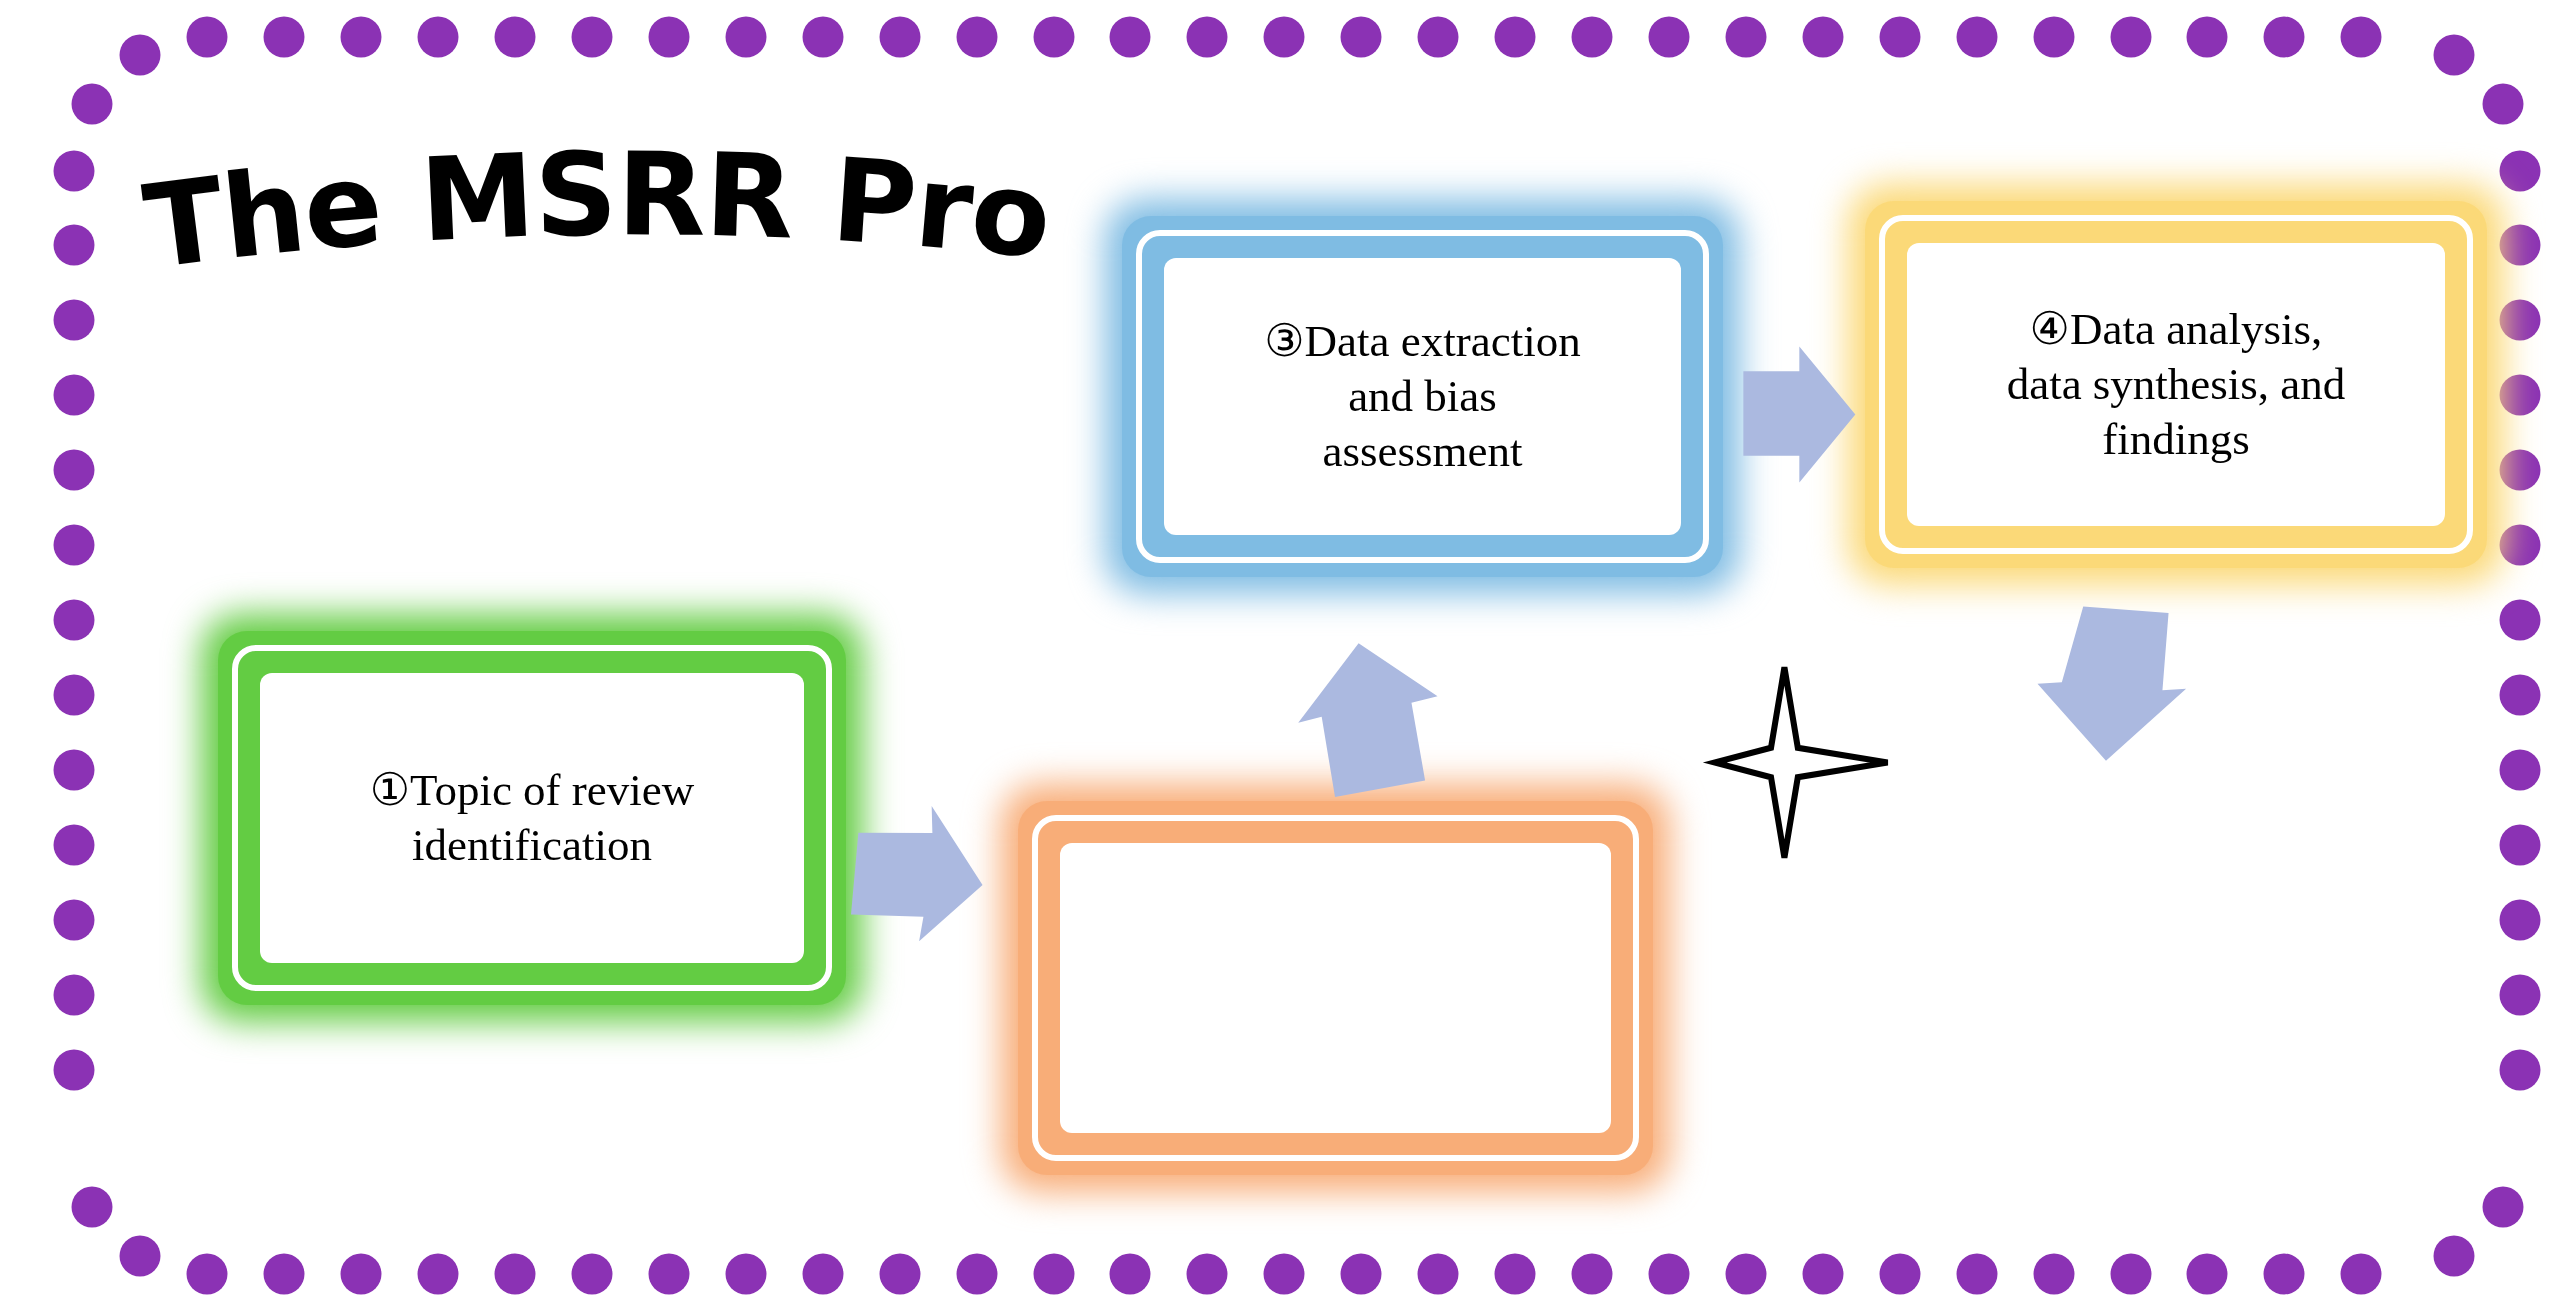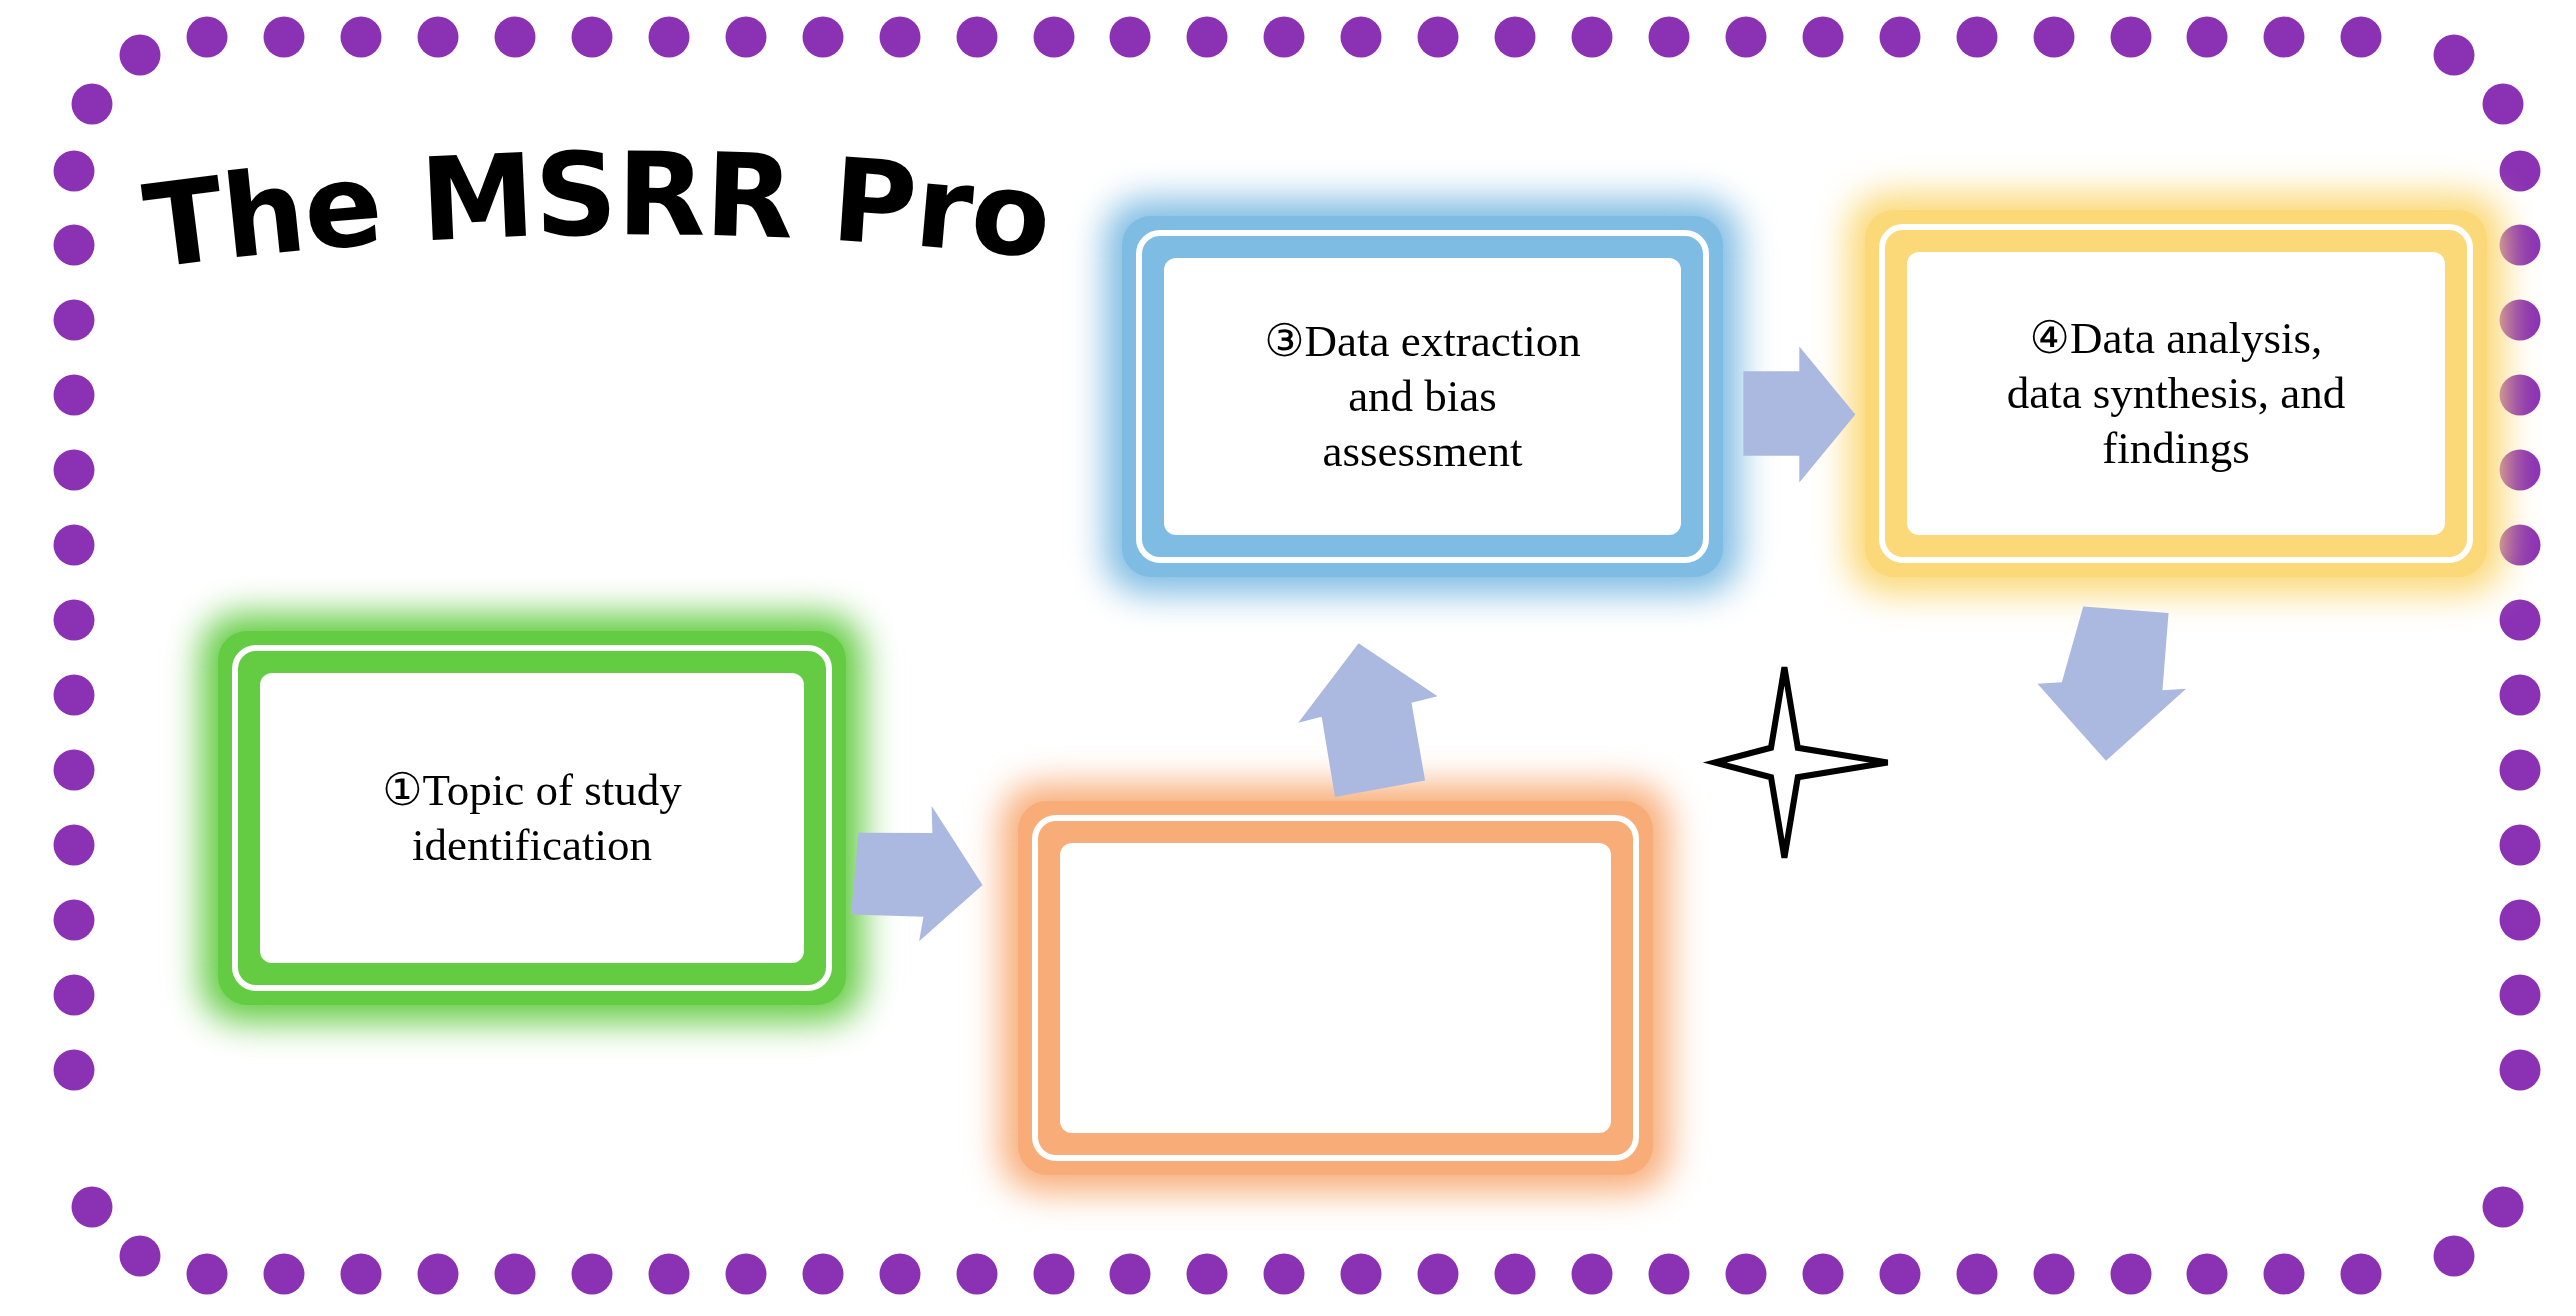--- a/index.html
+++ b/index.html
@@ -217,42 +217,42 @@
         </textPath>
       </text>
     </svg>
   </div>
 
   <div class="pbox" id="box-1" style="left:201px;top:614px;width:662px;height:408px;">
     <div class="glow" style="background:#63cc43;"></div>
     <div class="ring" style="background:#63cc43;"></div>
     <div class="wstroke"></div>
     <div class="fill"></div>
-    <div class="ptext">①Topic of study
+    <div class="ptext">①Topic of review
 identification</div>
   </div>
 
   <div class="pbox" id="box-2" style="left:1001px;top:784px;width:669px;height:408px;">
     <div class="glow" style="background:#f8ad78;"></div>
     <div class="ring" style="background:#f8ad78;"></div>
     <div class="wstroke"></div>
     <div class="fill"></div>
   </div>
 
   <div class="pbox" id="box-3" style="left:1105px;top:199px;width:635px;height:395px;">
     <div class="glow" style="background:#7fbce3;"></div>
     <div class="ring" style="background:#7fbce3;"></div>
     <div class="wstroke"></div>
     <div class="fill"></div>
     <div class="ptext">③Data extraction
 and bias
 assessment</div>
   </div>
 
-  <div class="pbox" id="box-4" style="left:1848px;top:193px;width:656px;height:401px;">
+  <div class="pbox" id="box-4" style="left:1848px;top:184px;width:656px;height:401px;">
     <div class="glow" style="background:#fbd978;"></div>
     <div class="ring" style="background:#fbd978;"></div>
     <div class="wstroke"></div>
     <div class="fill"></div>
     <div class="ptext">④Data analysis,
 data synthesis, and
 findings</div>
   </div>
 
 

